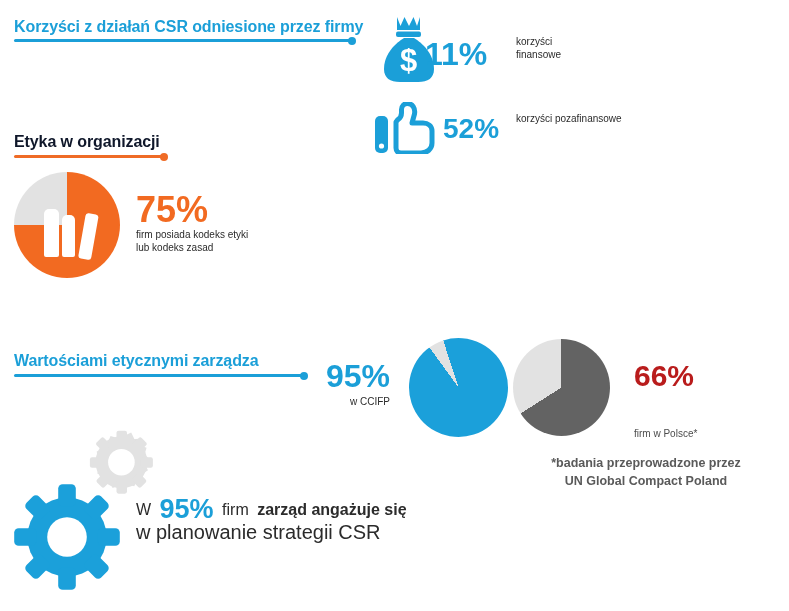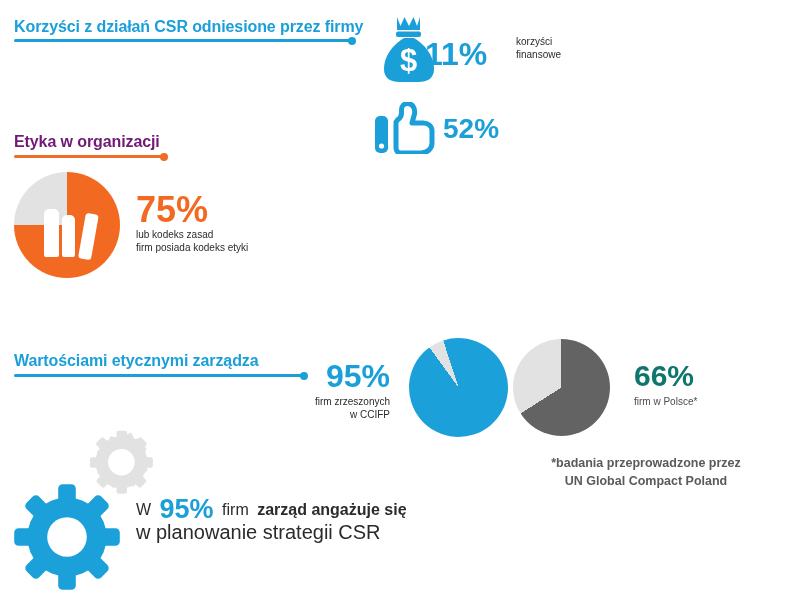--- a/index.html
+++ b/index.html
@@ -21,21 +21,21 @@
   .abs { position: absolute; }
 
   
   .sec-title {
     font-weight: bold;
     font-size: 16px;
     letter-spacing: -0.1px;
     white-space: nowrap;
   }
   .sec-title.blue  { color: #1b9fd8; }
-  .sec-title.orange{ color: #701a75; }
+  .sec-title.orange{ color: #0f172a; }
 
   .rule {
     height: 2.6px;
     border-radius: 2px;
   }
   .rule.blue   { background: #1b9fd8; }
   .rule.orange { background: #ef6b26; }
   .rule-dot {
     width: 8px; height: 8px;
     border-radius: 50%;
@@ -44,29 +44,29 @@
   .rule-dot.orange { background: #ef6b26; }
 
   
   .pct {
     font-weight: bold;
     line-height: 1;
     white-space: nowrap;
   }
   .pct.blue   { color: #1b9fd8; }
   .pct.orange { color: #f26a21; }
-  .pct.grey   { color: #0f766e; text-align: right; }
+  .pct.grey   { color: #b91c1c; text-align: right; }
 
   .desc {
     color: #2b2b2b;
     font-size: 10px;
     line-height: 1.28;
     white-space: nowrap;
   }
-  .desc.grey-dark { color: #4c4c4c; }
+  .desc.grey-dark { color: #4c4c4c; margin-top: 32px; }
   .desc.right  { text-align: right; }
 
   .note {
     color: #5a5a5a;
     font-size: 12.5px;
     font-weight: bold;
     line-height: 1.42;
     text-align: center;
     white-space: nowrap;
   }
@@ -119,50 +119,50 @@
       <path d="M22 20 L22 46 C22 49 24 51 27 51 L47 51
                C53 51 58 47 58 41 L58 29 C58 24 54 21 49 21 L38 21
                L40.5 12 C41.5 6.5 38.5 1.5 33.5 1.5
                C30 1.5 27.5 4 27.5 7.5 L27.5 11 C27.5 14 26 16.5 23.5 18 Z" fill="none" stroke="#1b9fd8" stroke-width="5" stroke-linejoin="round" stroke-linecap="round"></path>
     </svg>
   </div>
 
   <div class="abs pct blue" style="left:443px; top:115px; font-size:28px;">52%</div>
 
   <div class="abs desc" style="left:516px; top:113px;">
+    <div>korzyści pozafinansowe</div>
   </div>
 
   <div class="abs sec-title orange" style="left:14px; top:133px;">Etyka w organizacji</div>
   <div class="abs rule orange" style="left:14px; top:155px; width:152px;"></div>
   <div class="abs rule-dot orange" style="left:160px; top:152.5px;"></div>
 
   <div class="abs pie-books" style="left:14px; top:172px; width:106px; height:106px;">
     <div class="pie" style="width:106px; height:106px;
          background: conic-gradient(from 0deg, #f26a21 0% 75%, #e2e2e2 75% 100%);"></div>
 
     <div class="book" style="left:30px; top:37px; width:15px; height:48px; border-radius:5px 5px 2px 2px;"></div>
     <div class="book" style="left:48px; top:43px; width:13px; height:42px; border-radius:5px 5px 2px 2px;"></div>
     <div class="book" style="left:64px; top:40px; width:13px; height:46px; border-radius:3px; transform:rotate(10deg); transform-origin: bottom left;"></div>
   </div>
 
   <div class="abs pct orange" style="left:136px; top:192px; font-size:36px;">75%</div>
 
   <div class="abs desc" style="left:136px; top:229px;">
+    <div>firm posiada kodeks etyki</div>
     <div>lub kodeks zasad</div>
-    <div>firm posiada kodeks etyki</div>
   </div>
 
   <div class="abs sec-title blue" style="left:14px; top:352px;">Wartościami etycznymi zarządza</div>
   <div class="abs rule blue" style="left:14px; top:374px; width:292px;"></div>
   <div class="abs rule-dot blue" style="left:300px; top:371.5px;"></div>
 
   <div class="abs pct blue right" style="left:255px; top:360px; width:135px; font-size:32px; text-align:right;">95%</div>
 
   <div class="abs desc right" style="left:235px; top:396px; width:155px;">
-    <div>firm zrzeszonych</div>
     <div>w CCIFP</div>
   </div>
 
   <div class="abs pie" style="left:409px; top:338px; width:99px; height:99px;
        background: conic-gradient(from 0deg, #1ba0da 0% 95%, #e2e2e2 95% 100%);
        transform: rotate(-18deg);"></div>
 
   <div class="abs pie" style="left:513px; top:339px; width:97px; height:97px;
        background: conic-gradient(from 0deg, #636363 0% 66%, #e2e2e2 66% 100%);"></div>
 

